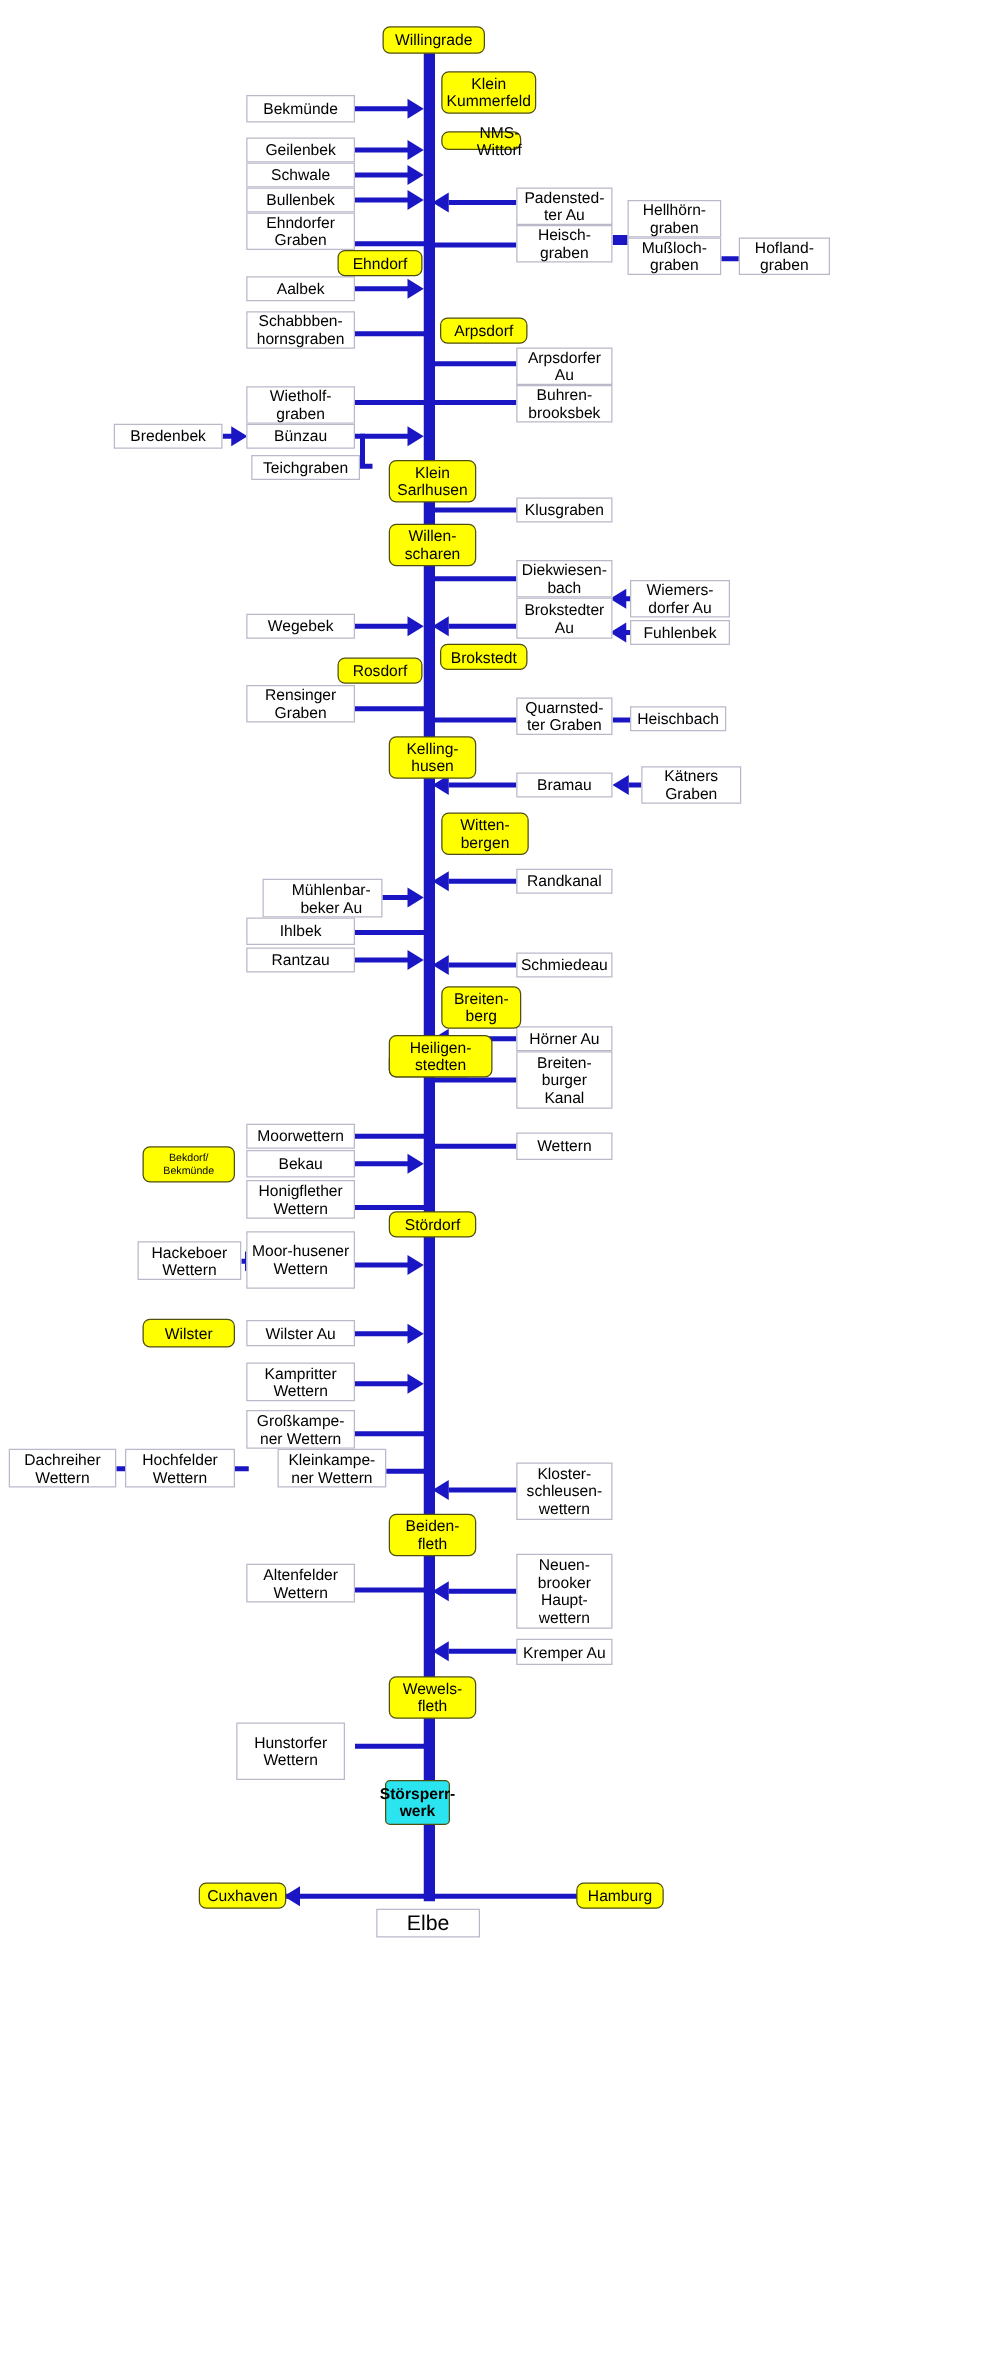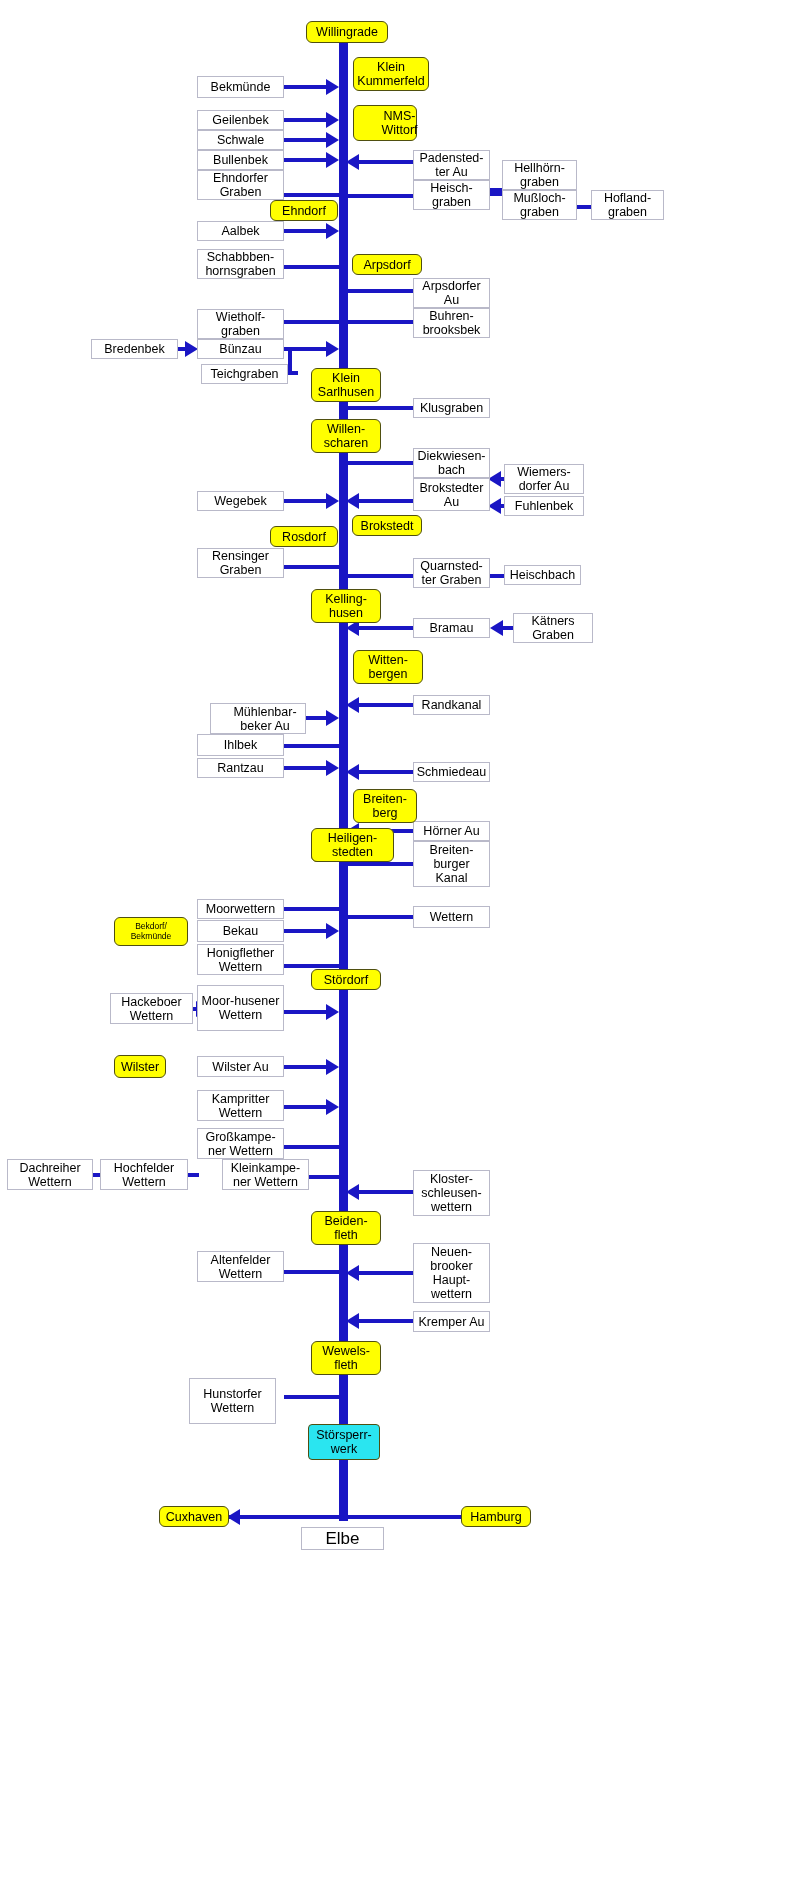--- a/index.html
+++ b/index.html
@@ -117,21 +117,21 @@
   <div class="trunk" style="left:339px; top:41px; width:9px; height:1480px;"></div>
 
   <div class="place" style="left:306px; top:21px; width:82px; height:22px;">Willingrade</div>
 
   <div class="place" style="left:353px; top:57px; width:76px; height:34px;">Klein Kummerfeld</div>
 
   <div class="node" style="left:197px; top:76px; width:87px; height:22px;">Bekmünde</div>
   <div class="line-h" style="left:284px; top:85px; width:44px;"></div>
   <div class="arrow-r" style="left:326px; top:79px;"></div>
 
-  <div class="place" style="left:353px; top:105px; width:64px; height:36px;padding-left:32px;">NMS-Wittorf</div>
+  <div class="place" style="left:353px; top:105px; width:64px; height:15px;padding-left:32px;">NMS-Wittorf</div>
 
   <div class="node" style="left:197px; top:110px; width:87px; height:20px;">Geilenbek</div>
   <div class="line-h" style="left:284px; top:118px; width:44px;"></div>
   <div class="arrow-r" style="left:326px; top:112px;"></div>
 
   <div class="node" style="left:197px; top:130px; width:87px; height:20px;">Schwale</div>
   <div class="line-h" style="left:284px; top:138px; width:44px;"></div>
   <div class="arrow-r" style="left:326px; top:132px;"></div>
 
   <div class="node" style="left:197px; top:150px; width:87px; height:20px;">Bullenbek</div>
@@ -290,21 +290,21 @@
   <div class="place" style="left:311px; top:969px; width:70px; height:21px;">Stördorf</div>
 
   <div class="node" style="left:110px; top:993px; width:83px; height:31px;">Hackeboer Wettern</div>
   <div class="line-h" style="left:193px; top:1007px; width:6px;"></div>
   <div class="arrow-r" style="left:196px; top:1001px;"></div>
 
   <div class="node" style="left:197px; top:985px; width:87px; height:46px;">Moor-husener Wettern</div>
   <div class="line-h" style="left:284px; top:1010px; width:44px;"></div>
   <div class="arrow-r" style="left:326px; top:1004px;"></div>
 
-  <div class="place" style="left:114px; top:1055px; width:52px; height:23px;">Wilster</div>
+  <div class="place" style="left:114px; top:1055px; width:74px; height:23px;">Wilster</div>
 
   <div class="node" style="left:197px; top:1056px; width:87px; height:21px;">Wilster Au</div>
   <div class="line-h" style="left:284px; top:1065px; width:44px;"></div>
   <div class="arrow-r" style="left:326px; top:1059px;"></div>
 
   <div class="node" style="left:197px; top:1090px; width:87px; height:31px;">Kampritter Wettern</div>
   <div class="line-h" style="left:284px; top:1105px; width:44px;"></div>
   <div class="arrow-r" style="left:326px; top:1099px;"></div>
 
   <div class="node" style="left:197px; top:1128px; width:87px; height:31px;">Großkampe-ner Wettern</div>
@@ -334,21 +334,21 @@
 
   <div class="node" style="left:413px; top:1311px; width:77px; height:21px;">Kremper Au</div>
   <div class="line-h" style="left:359px; top:1319px; width:55px;"></div>
   <div class="arrow-l" style="left:346px; top:1313px;"></div>
 
   <div class="place" style="left:311px; top:1341px; width:70px; height:34px;">Wewels-fleth</div>
 
   <div class="node" style="left:189px; top:1378px; width:87px; height:46px;">Hunstorfer Wettern</div>
   <div class="line-h" style="left:284px; top:1395px; width:58px;"></div>
 
-  <div class="barrier" style="left:308px; top:1424px; width:72px; height:36px;">Störsperr-werk</div>
+  <div class="barrier" style="left:308px; top:1424px; width:52px; height:36px;font-weight:bold;">Störsperr-werk</div>
 
   <div class="line-h" style="left:225px; top:1515px; width:300px;"></div>
   <div class="arrow-l" style="left:227px; top:1509px;"></div>
   <div class="arrow-r" style="left:512px; top:1509px;"></div>
 
   <div class="place" style="left:159px; top:1506px; width:70px; height:21px;">Cuxhaven</div>
   <div class="place" style="left:461px; top:1506px; width:70px; height:21px;">Hamburg</div>
 
   <div class="elbe" style="left:301px; top:1527px; width:83px; height:23px;">Elbe</div>
 

